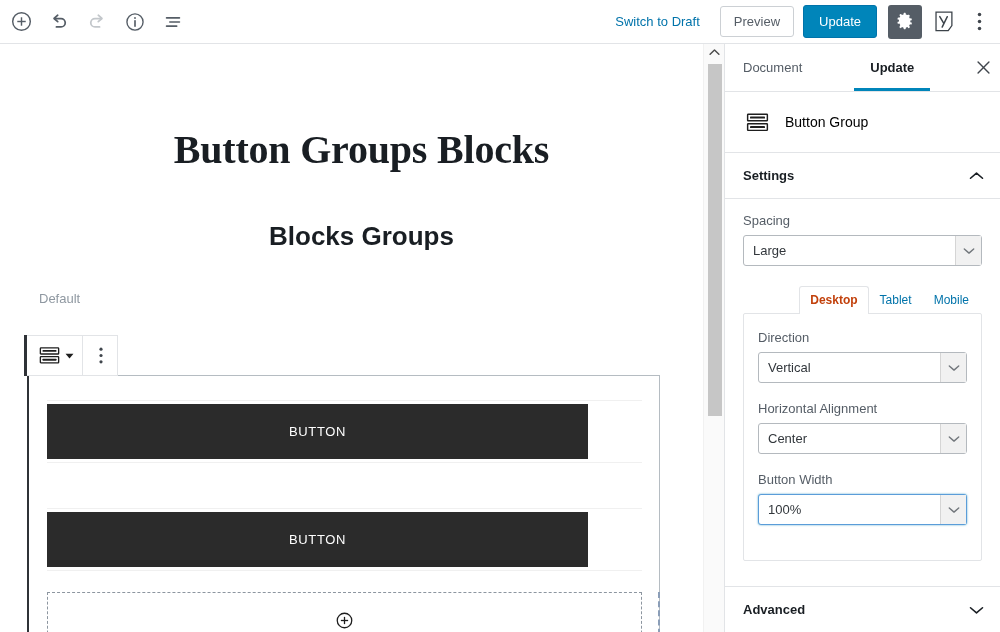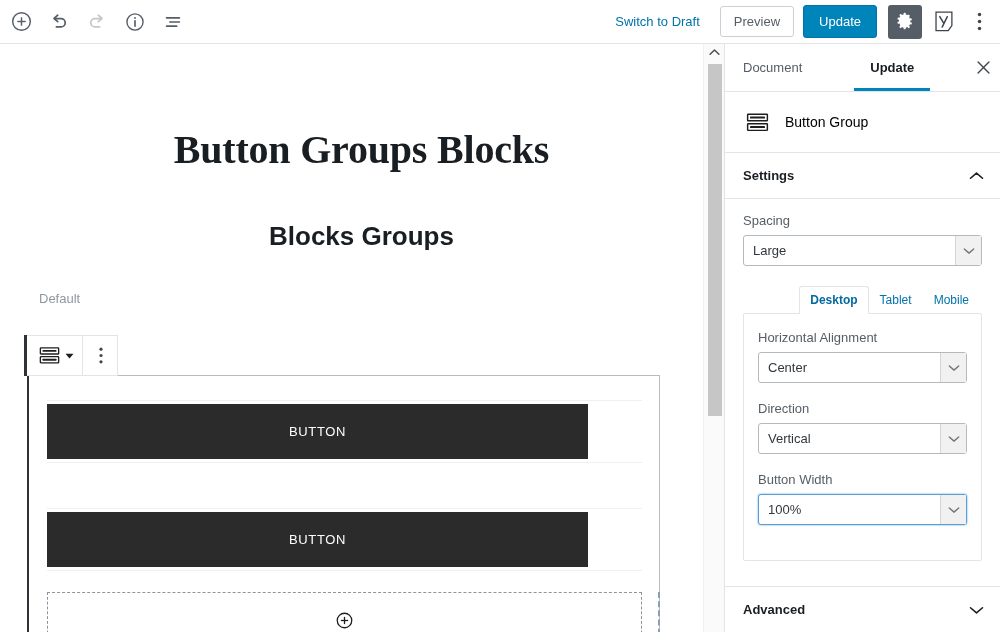--- a/index.html
+++ b/index.html
@@ -445,21 +445,21 @@
     border: 1px solid transparent;
     border-bottom: none;
     color: #0073aa;
     cursor: pointer;
     border-radius: 3px 3px 0 0;
     margin-bottom: -1px;
   }
   .device-tab.active {
     background: #fff;
     border-color: #e2e4e7;
-    color: #0369a1;
+    color: #c2410c;
     font-weight: 600;
   }
 
   .device-panel {
     border: 1px solid #e2e4e7;
     border-radius: 2px;
     padding: 16px 14px 18px 14px;
     position: relative;
     z-index: 1;
   }
@@ -703,35 +703,35 @@
 
       <div class="device-tabs">
         <button class="device-tab active">Desktop</button>
         <button class="device-tab">Tablet</button>
         <button class="device-tab">Mobile</button>
       </div>
 
       <div class="device-panel">
 
         <div class="fieldset">
-          <span class="field-label">Horizontal Alignment</span>
+          <span class="field-label">Direction</span>
           <div class="wp-select">
-            <span class="sel-value">Center</span>
+            <span class="sel-value">Vertical</span>
             <span class="sel-arrow">
               <svg width="12" height="8" viewBox="0 0 13 8" fill="none" stroke="currentColor" stroke-width="1.5" stroke-linecap="round" stroke-linejoin="round">
                 <polyline points="1.4,1.8 6.5,6.3 11.6,1.8"></polyline>
               </svg>
             </span>
           </div>
         </div>
 
         <div class="fieldset">
-          <span class="field-label">Direction</span>
+          <span class="field-label">Horizontal Alignment</span>
           <div class="wp-select">
-            <span class="sel-value">Vertical</span>
+            <span class="sel-value">Center</span>
             <span class="sel-arrow">
               <svg width="12" height="8" viewBox="0 0 13 8" fill="none" stroke="currentColor" stroke-width="1.5" stroke-linecap="round" stroke-linejoin="round">
                 <polyline points="1.4,1.8 6.5,6.3 11.6,1.8"></polyline>
               </svg>
             </span>
           </div>
         </div>
 
         <div class="fieldset">
           <span class="field-label">Button Width</span>

